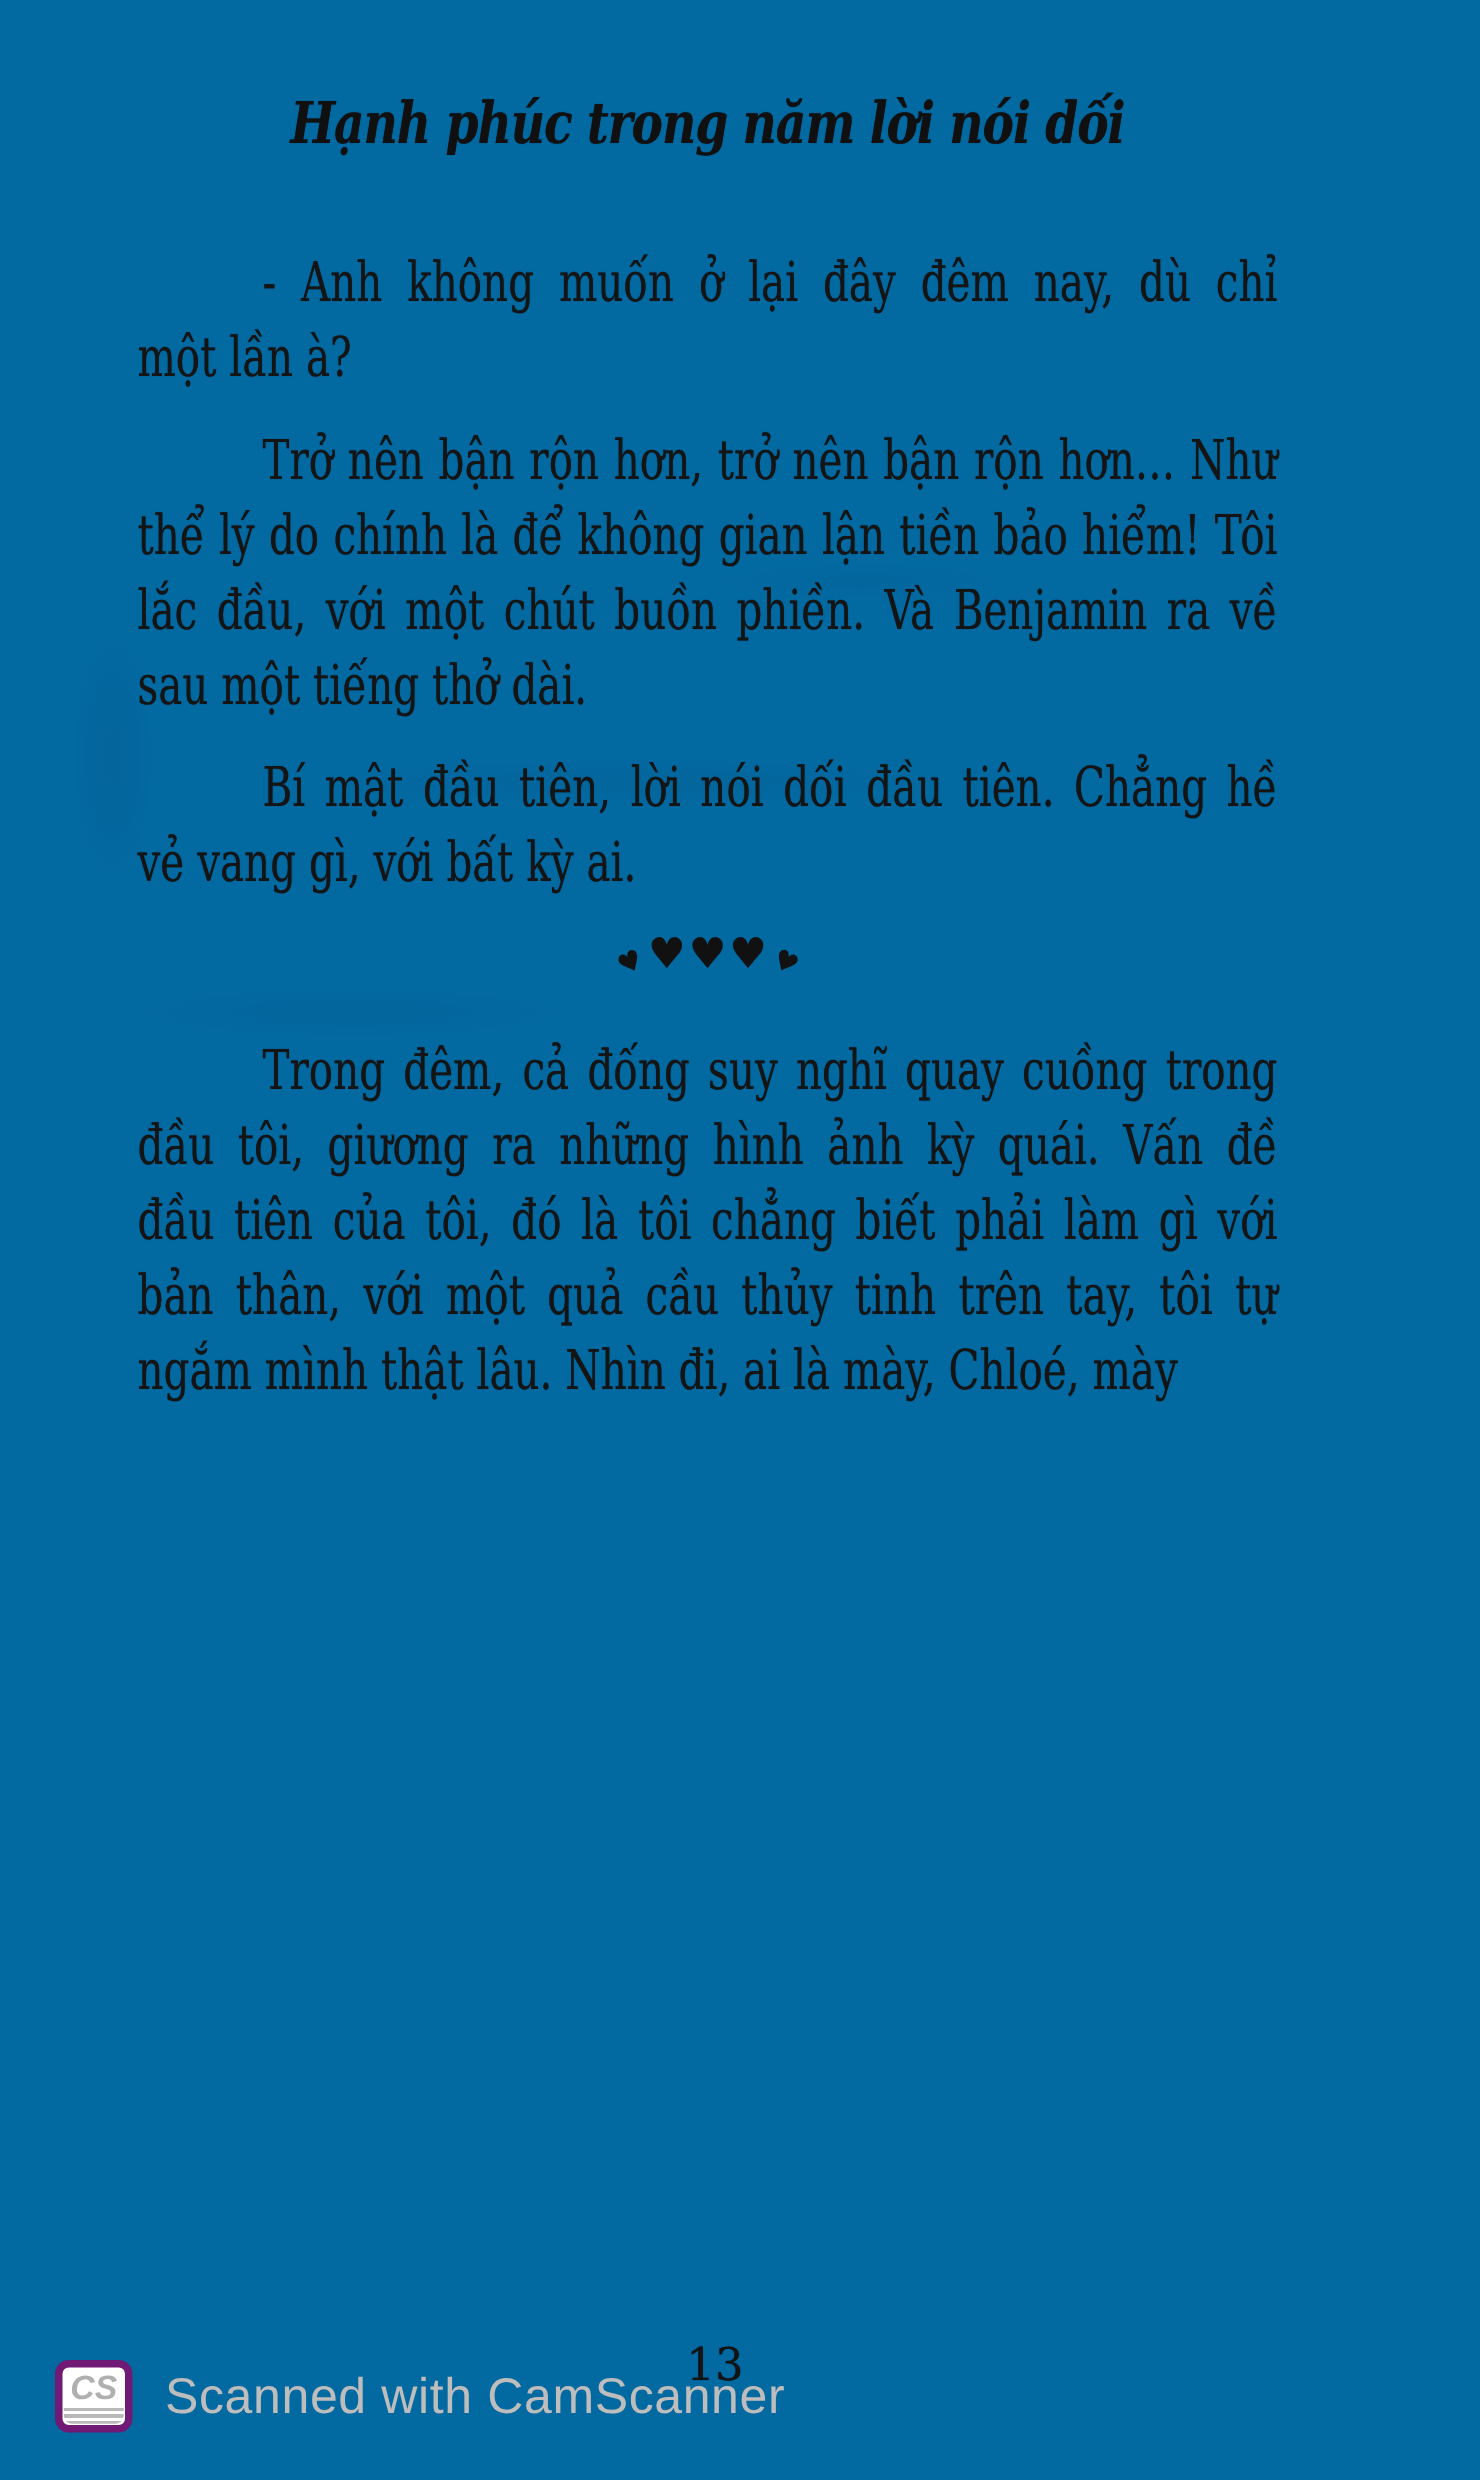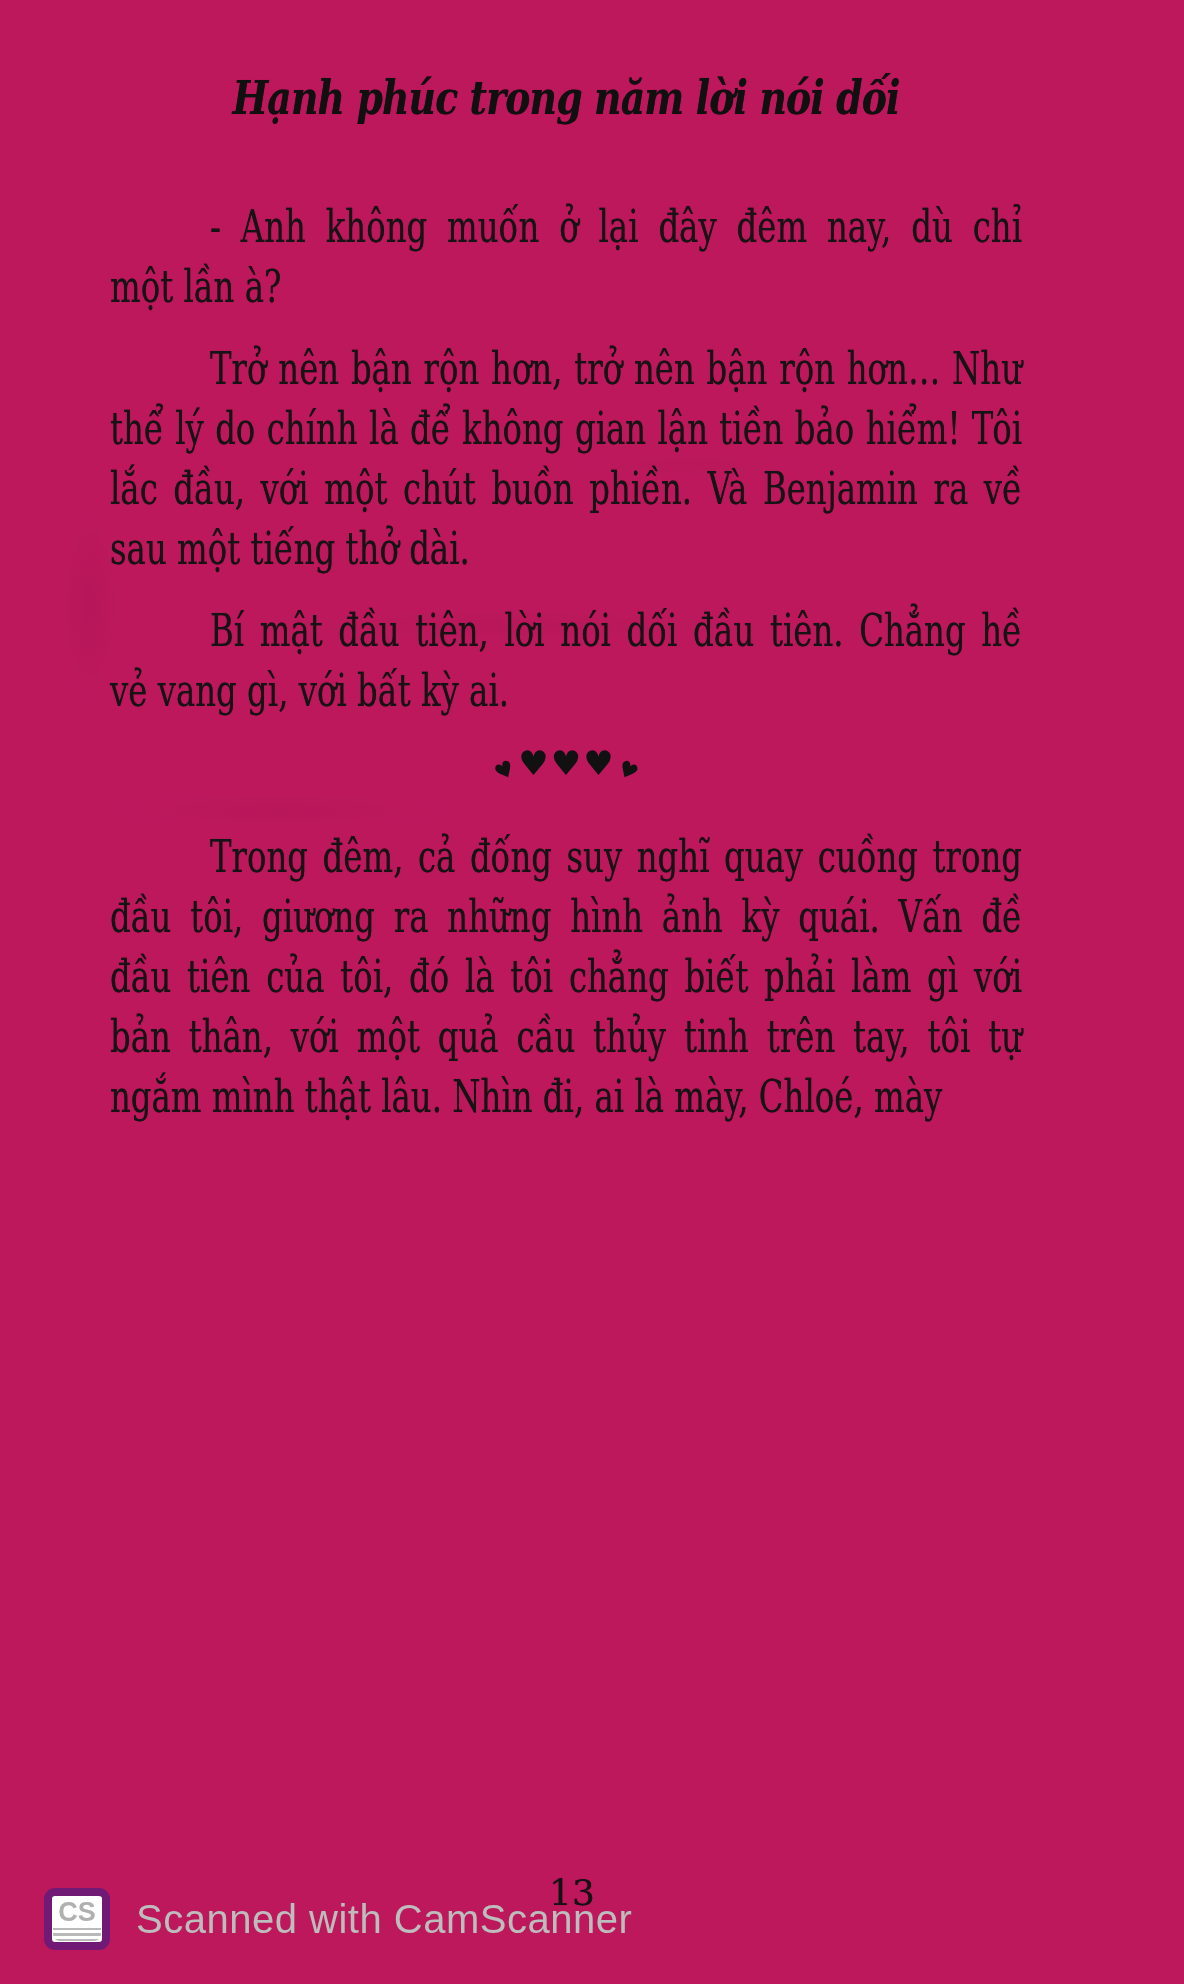--- a/index.html
+++ b/index.html
@@ -1,18 +1,18 @@
 <!DOCTYPE html>
 <html><head>
 <meta charset="utf-8">
 <style>
   html,body{margin:0;padding:0;}
   .page{
     position:relative;width:1184px;height:1984px;
-    background:#be185d;overflow:hidden;
+    background:#0369a1;overflow:hidden;
     font-family:"DejaVu Serif","Liberation Serif",serif;
   }
   .running-head{
     position:absolute;top:68px;left:110px;width:912px;
     text-align:center;font-style:italic;font-weight:bold;
     font-size:46px;line-height:60px;color:#101010;
     transform:scaleX(0.82);transform-origin:50% 50%;
     text-shadow:0 0 0.8px rgba(0,0,0,0.6);
     letter-spacing:-1px;
   }
@@ -43,21 +43,21 @@
     text-align:center;font-weight:normal;font-size:36px;line-height:42px;
     color:#131313;text-shadow:0 0 0.8px rgba(0,0,0,0.6);
   }
   .watermark{
     position:absolute;top:1888px;left:44px;
     display:flex;align-items:center;
     font-family:"Liberation Sans","DejaVu Sans",sans-serif;
   }
   .cs-logo{
     position:relative;width:50px;height:46px;flex:0 0 auto;
-    border:8px solid #701a75;border-radius:11px;background:#fff;
+    border:6px solid #701a75;border-radius:11px;background:#fff;font-style:italic;
   }
   .cs-letters{
     position:absolute;top:1px;left:0;right:0;
     text-align:center;font-weight:bold;font-size:27px;line-height:30px;
     color:#b0b0b0;letter-spacing:0;
   }
   .cs-pages{
     position:absolute;left:1px;right:1px;bottom:1px;height:13px;
     border-radius:0 0 7px 7px;
     background:repeating-linear-gradient(to bottom,#b9b9b9 0 2.5px,#ffffff 2.5px 5.5px);

